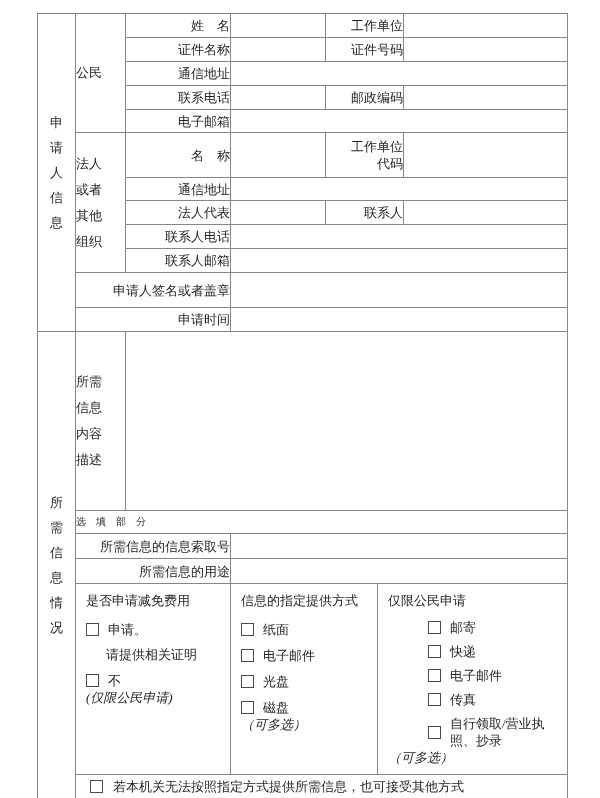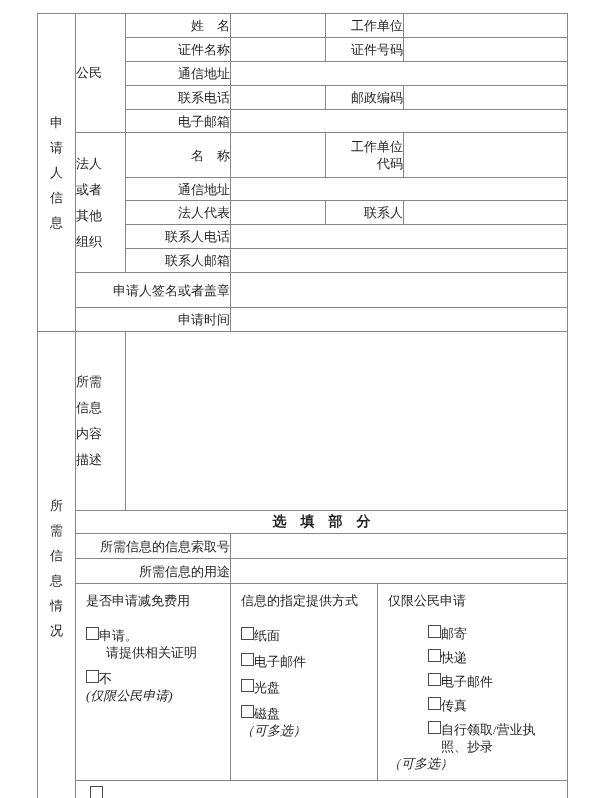--- a/index.html
+++ b/index.html
@@ -6,27 +6,27 @@
   body{background:#ffffff;font-family:"Liberation Serif","DejaVu Serif",serif;color:#1f1f1f;}
   .page{position:relative;width:600px;height:798px;background:#ffffff;overflow:hidden;}
   .form-wrap{position:absolute;left:37px;top:13px;width:530px;}
   table{border-collapse:collapse;table-layout:fixed;width:530px;}
   table.t2{margin-top:-1px;}
   td{border:1px solid #868686;padding:0;font-size:13px;vertical-align:middle;overflow:hidden;}
   td.side{text-align:center;white-space:pre-line;line-height:25px;letter-spacing:0;}
   td.group{text-align:left;white-space:pre-line;line-height:26px;}
   td.label{text-align:right;white-space:pre-line;line-height:17px;}
   td.value{background:#ffffff;}
-  td.header{text-align:center;font-weight:bold;font-size:14px;}
+  td.header{text-align:left;font-weight:normal;font-size:10px;}
   td.boxcell{vertical-align:top;}
   .col{display:flex;flex-direction:column;height:100%;box-sizing:border-box;padding:8px 6px 6px 10px;}
-  .col .title{line-height:18px;margin-bottom:8px;}
-  .opt{display:flex;margin-top:9px;line-height:17px;}
+  .col .title{line-height:18px;margin-bottom:2px;}
+  .opt{display:flex;align-items:center;gap:9px;margin-top:9px;line-height:17px;}
   .opt.tight{margin-top:7px;padding-left:40px;}
-  .indent{padding-left:20px;margin-top:0;line-height:17px;}
+  .indent{padding-left:20px;margin-top:8px;line-height:17px;}
   .footnote{margin-top:auto;line-height:17px;padding-bottom:2px;font-style:italic;}
   .cb{width:11px;height:11px;border:1px solid #4a4a4a;background:#fff;display:inline-block;flex:none;}
   .footer-line{display:flex;align-items:center;gap:10px;padding-left:14px;}
 </style>
 </head>
 <body>
 
 <div class="page">
   <div class="form-wrap">
 
@@ -207,20 +207,21 @@
               <span>自行领取/营业执照、抄录</span>
             </div>
             <div class="footnote">（可多选）</div>
           </div>
         </td>
       </tr>
       <tr style="height:24px">
         <td colspan="4">
           <div class="footer-line">
             <span class="cb"></span>
+            <span>若本机关无法按照指定方式提供所需信息，也可接受其他方式</span>
           </div>
         </td>
       </tr>
     </tbody>
       </table>
 
   </div>
 </div>
 
 </body></html>

